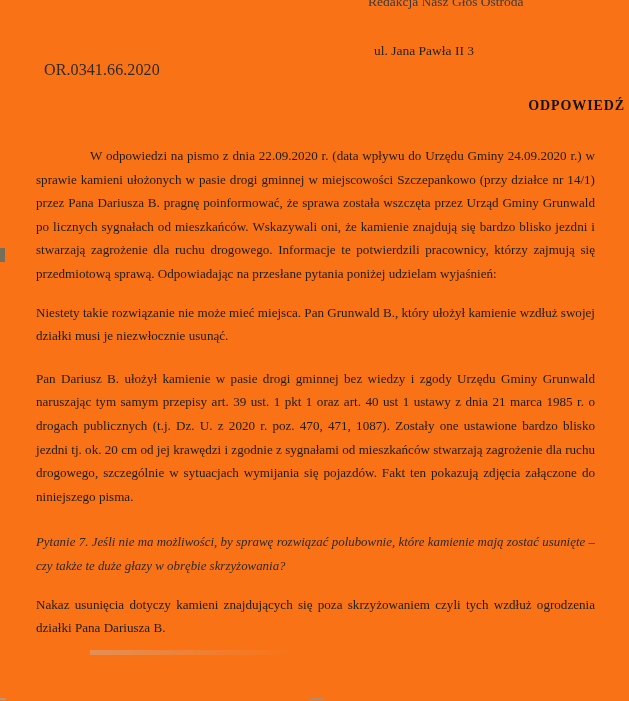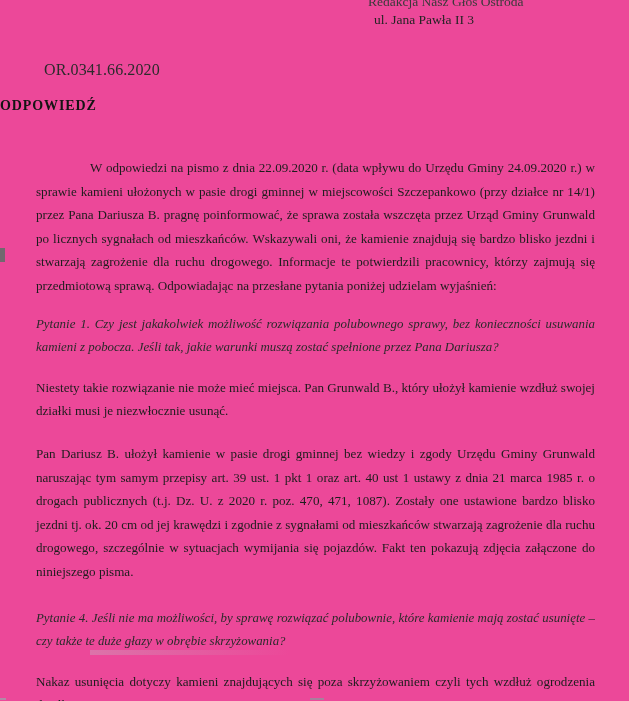--- a/index.html
+++ b/index.html
@@ -6,21 +6,21 @@
   html, body {
     margin: 0;
     padding: 0;
     background: #ffffff;
   }
 
   #page {
     position: relative;
     width: 629px;
     height: 701px;
-    background: #ec4899;
+    background: #f97316;
     overflow: hidden;
     font-family: "Liberation Serif", "DejaVu Serif", serif;
     color: #1b1b1b;
     -webkit-font-smoothing: antialiased;
   }
 
   
   .addressee {
     position: absolute;
     left: 368px;
@@ -33,56 +33,57 @@
     white-space: nowrap;
   }
   .addressee .line {
     display: block;
   }
   .addressee .line-1 {
     color: #3a3a3a;
   }
   .addressee .line-2 {
     padding-left: 6px;
+    margin-top: 31px;
   }
 
   
   .ref-number {
     position: absolute;
     left: 44px;
     top: 61px;
     font-size: 16px;
     letter-spacing: 0.1px;
     color: #2b2b2b;
     white-space: nowrap;
   }
 
   
   .doc-title {
     position: absolute;
     left: 0;
-    right: 16px;
+    right: 4px;
     top: 98px;
-    text-align: left;
+    text-align: right;
     font-size: 14px;
     font-weight: bold;
     letter-spacing: 0.9px;
     color: #141414;
   }
 
   
   .body-col {
     position: absolute;
     left: 36px;
     top: 140px;
     width: 559px;
   }
 
   .para {
-    margin: 16px 0 12px 0;
+    margin: 4px 0 12px 0;
     font-size: 13.1px;
     line-height: 23.6px;
     text-align: justify;
     text-justify: inter-word;
     color: #1d1d1d;
     hyphens: none;
   }
 
   .para.intro {
     text-indent: 54px;
@@ -156,28 +157,27 @@
   </div>
 
   <div class="ref-number">OR.0341.66.2020</div>
 
   <div class="doc-title">ODPOWIEDŹ</div>
 
   <div class="body-col">
 
     <p class="para intro">W odpowiedzi na pismo z dnia 22.09.2020 r. (data wpływu do Urzędu Gminy 24.09.2020 r.) w sprawie kamieni ułożonych w pasie drogi gminnej w miejscowości Szczepankowo (przy działce nr 14/1) przez Pana Dariusza B. pragnę poinformować, że sprawa została wszczęta przez Urząd Gminy Grunwald po licznych sygnałach od mieszkańców. Wskazywali oni, że kamienie znajdują się bardzo blisko jezdni i stwarzają zagrożenie dla ruchu drogowego. Informacje te potwierdzili pracownicy, którzy zajmują się przedmiotową sprawą. Odpowiadając na przesłane pytania poniżej udzielam wyjaśnień:</p>
 
-    <p class="question q-1">Pytanie 1. Czy jest jakakolwiek możliwość rozwiązania polubownego sprawy, bez konieczności usuwania kamieni z pobocza. Jeśli tak, jakie warunki muszą zostać spełnione przez Pana Dariusza?</p>
 
     <p class="para answer-1">Niestety takie rozwiązanie nie może mieć miejsca. Pan Grunwald B., który ułożył kamienie wzdłuż swojej działki musi je niezwłocznie usunąć.</p>
 
 
     <p class="para answer-2">Pan Dariusz B. ułożył kamienie w pasie drogi gminnej bez wiedzy i zgody Urzędu Gminy Grunwald naruszając tym samym przepisy art. 39 ust. 1 pkt 1 oraz art. 40 ust 1 ustawy z dnia 21 marca 1985 r. o drogach publicznych (t.j. Dz. U. z 2020 r. poz. 470, 471, 1087). Zostały one ustawione bardzo blisko jezdni tj. ok. 20 cm od jej krawędzi i zgodnie z sygnałami od mieszkańców stwarzają zagrożenie dla ruchu drogowego, szczególnie w sytuacjach wymijania się pojazdów. Fakt ten pokazują zdjęcia załączone do niniejszego pisma.</p>
 
-    <p class="question q-3">Pytanie 4. Jeśli nie ma możliwości, by sprawę rozwiązać polubownie, które kamienie mają zostać usunięte – czy także te duże głazy w obrębie skrzyżowania?</p>
+    <p class="question q-3">Pytanie 7. Jeśli nie ma możliwości, by sprawę rozwiązać polubownie, które kamienie mają zostać usunięte – czy także te duże głazy w obrębie skrzyżowania?</p>
 
     <p class="para answer-3">Nakaz usunięcia dotyczy kamieni znajdujących się poza skrzyżowaniem czyli tych wzdłuż ogrodzenia działki Pana Dariusza B.</p>
 
   </div>
 
   <div class="scan-mark"></div>
   <div class="scan-smudge"></div>
   <div class="scan-tick-left"></div>
   <div class="scan-tick-mid"></div>
 

